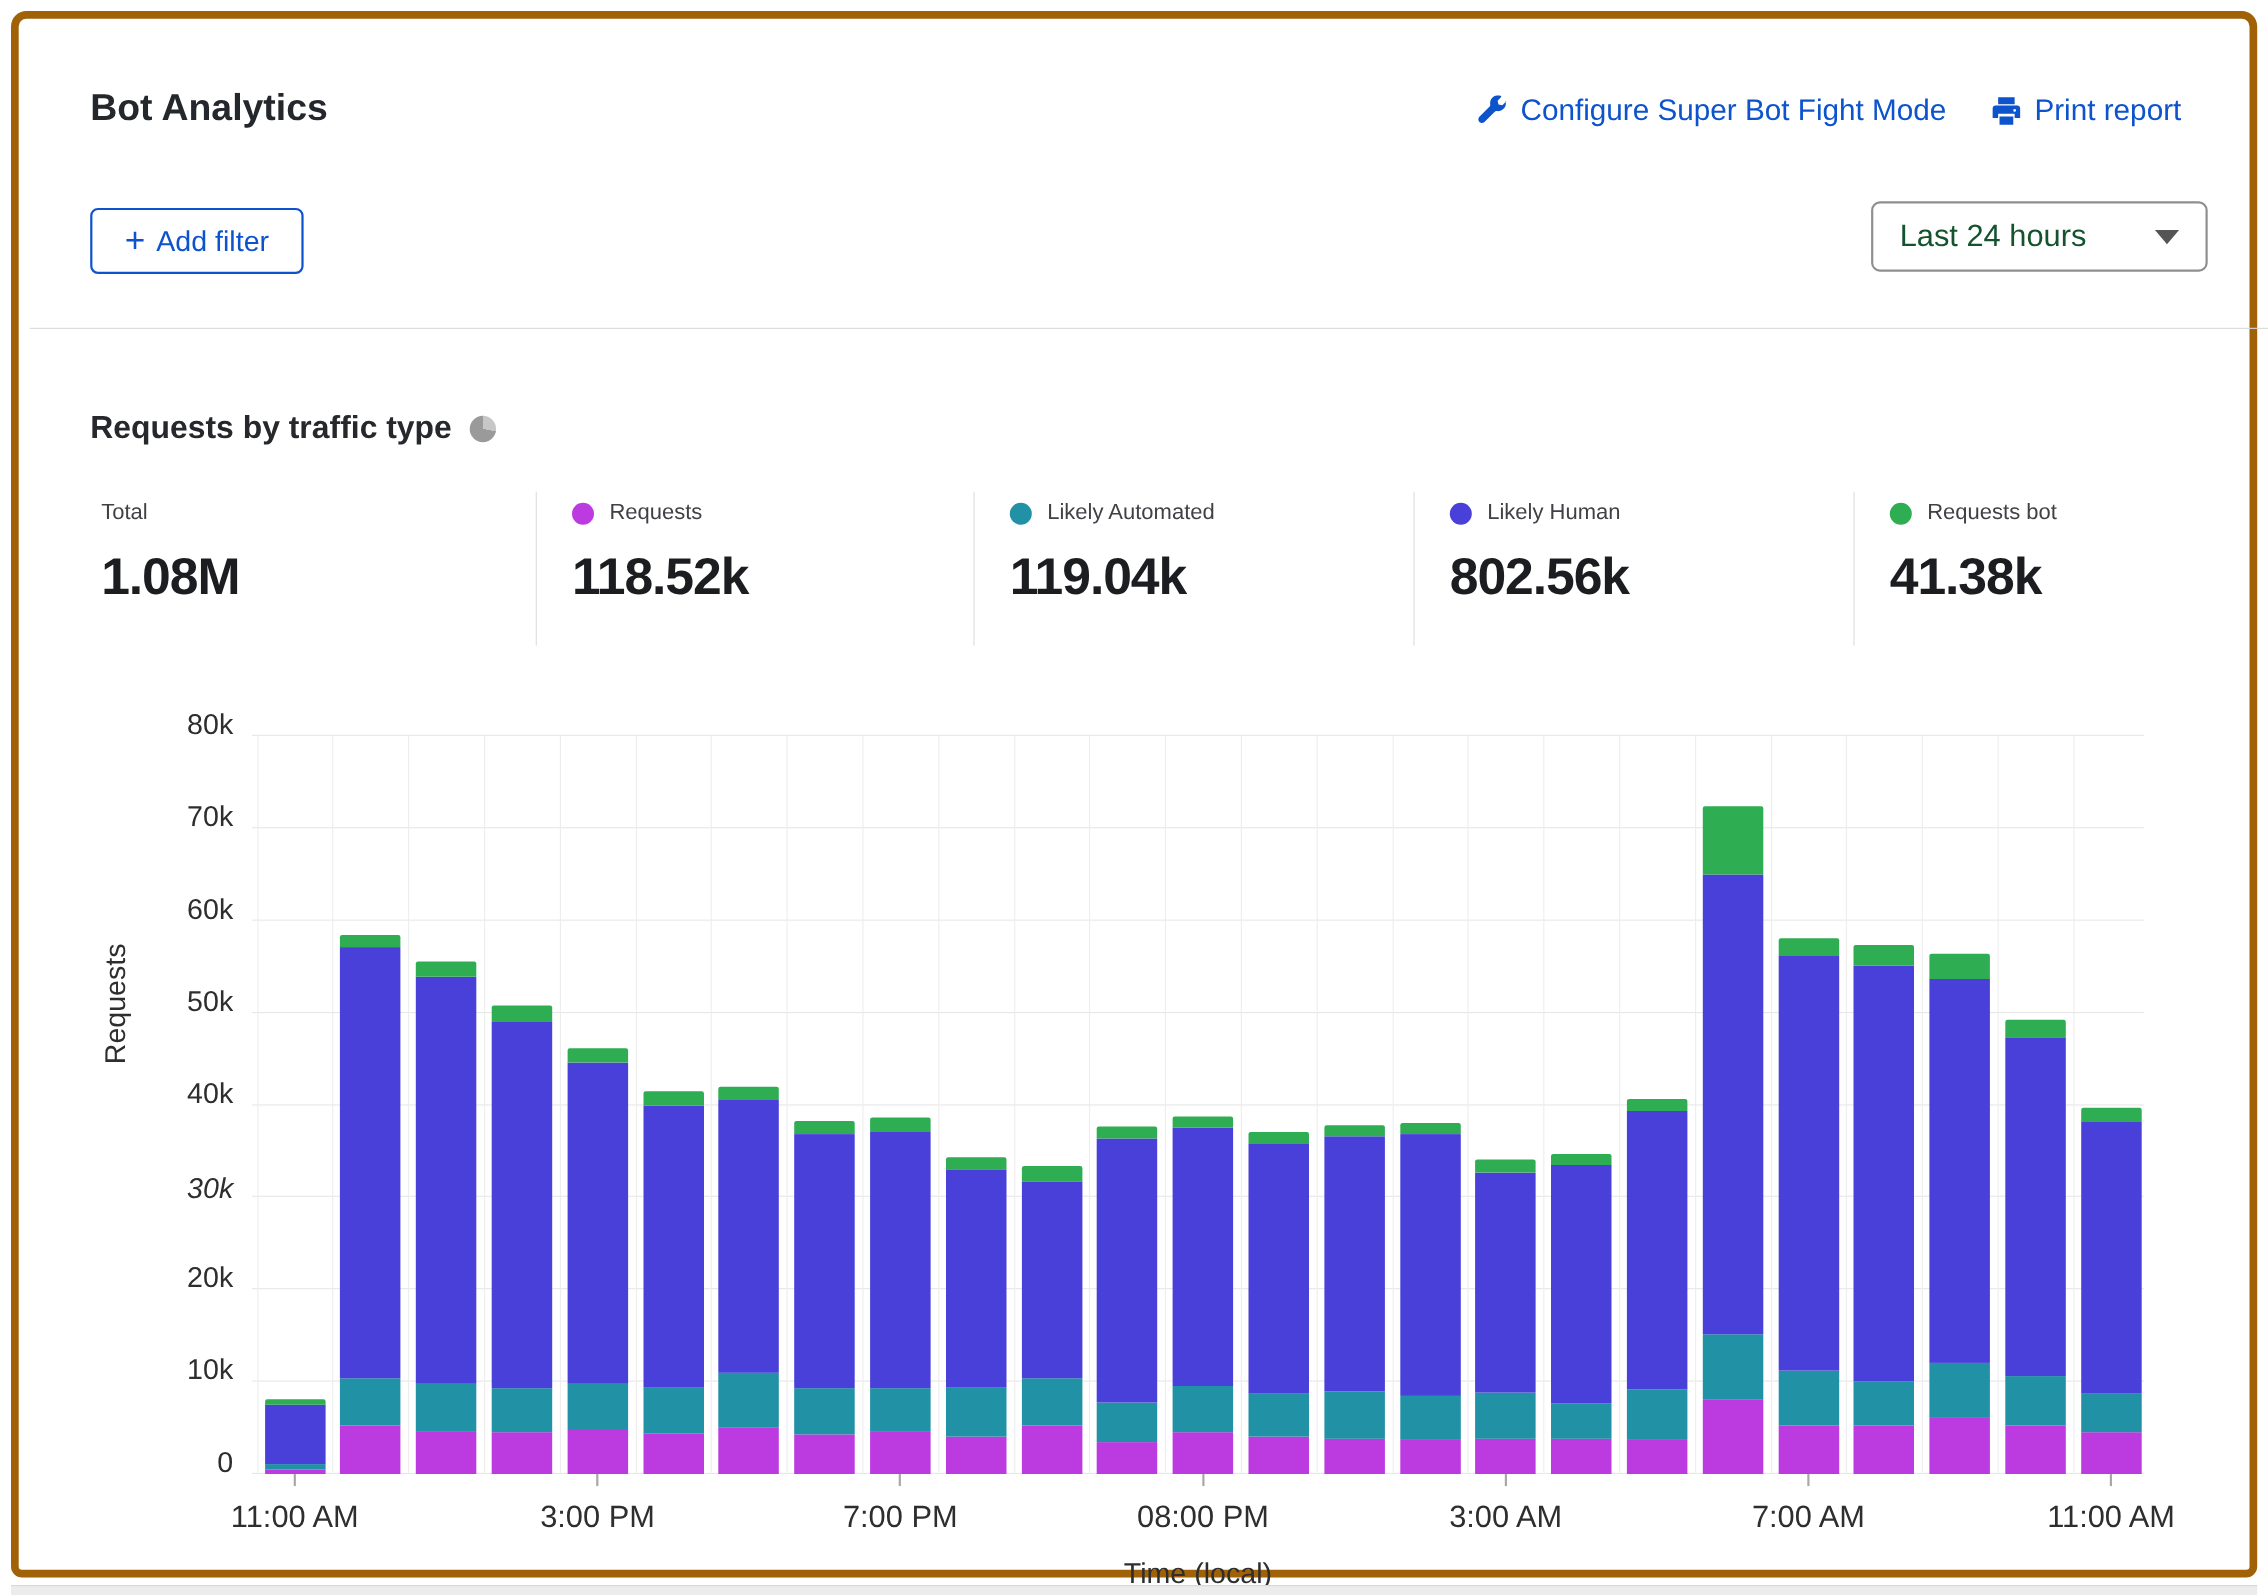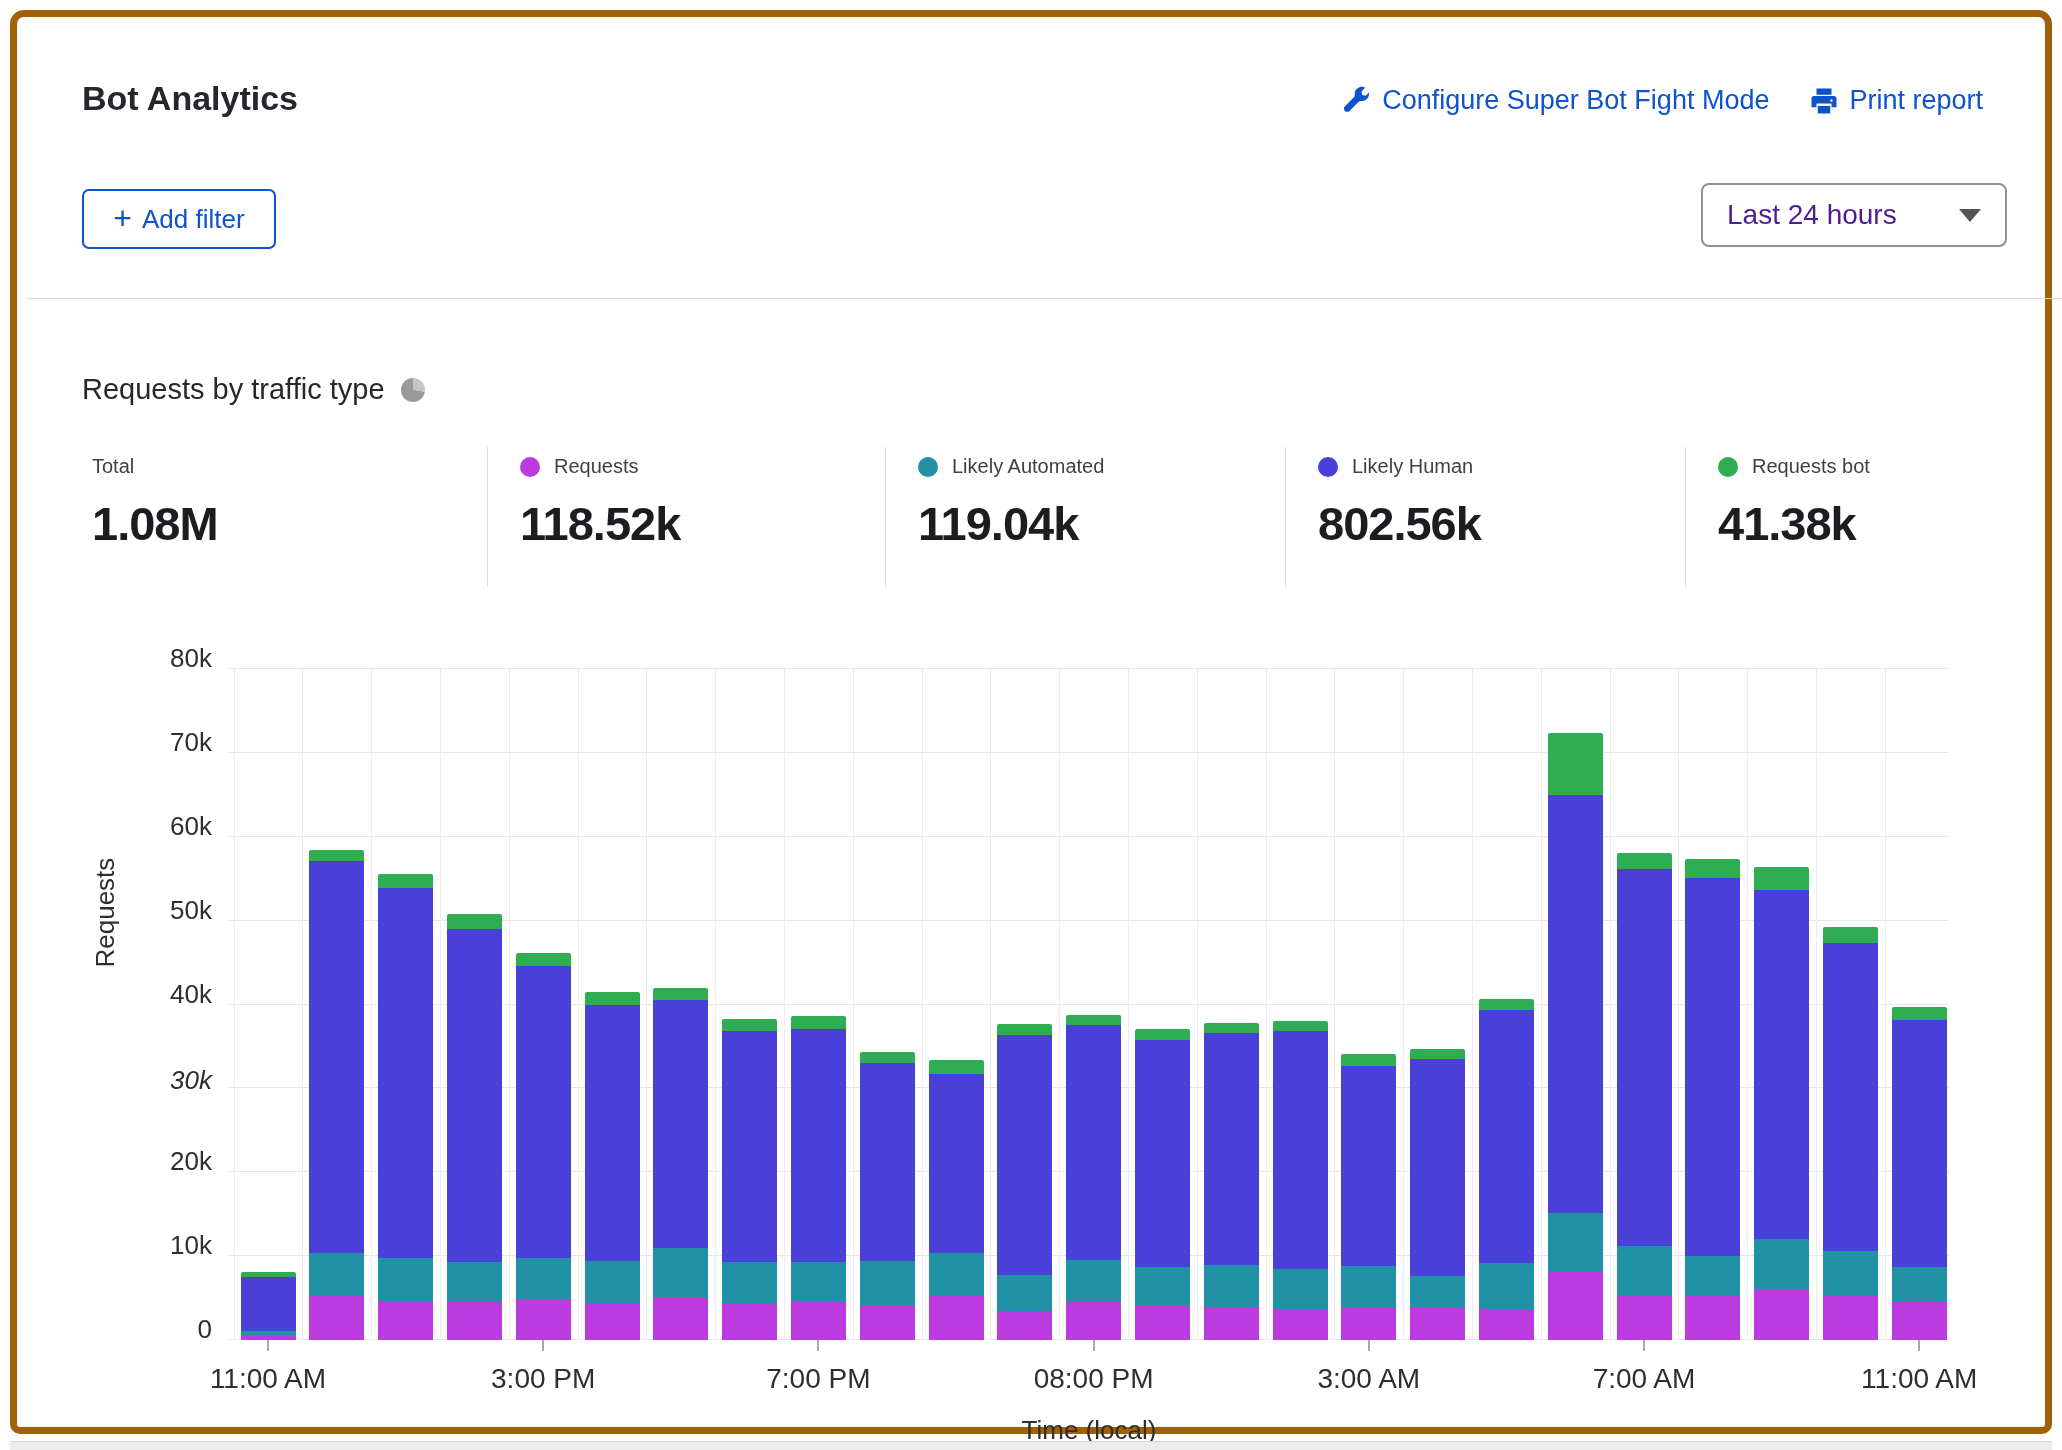--- a/index.html
+++ b/index.html
@@ -18,28 +18,28 @@
   .hlink { display:flex; align-items:center; gap:10px; color:#0d53cc; font-size:27px; cursor:pointer; text-decoration:none; }
   .hlink svg { display:block; }
 
   .add-filter { position:absolute; left:65px; top:172px; width:194px; height:60px;
     border:2px solid #0d53cc; border-radius:7px; background:#fff; color:#0d53cc;
     font-size:26px; display:flex; align-items:center; justify-content:center; gap:10px; cursor:pointer; }
   .add-filter .plus { font-size:32px; font-weight:400; line-height:1; margin-top:-3px; }
 
   .range-select { position:absolute; left:1684px; top:166px; width:306px; height:64px;
     border:2px solid #8f8f8f; border-radius:8px; background:#fff; display:flex; align-items:center;
-    padding:0 24px; font-size:28px; color:#4c1d95; cursor:pointer; }
+    padding:0 24px; font-size:28px; color:#14532d; cursor:pointer; }
   .range-select .caret { margin-left:auto; width:0; height:0; border-left:11px solid transparent;
     border-right:11px solid transparent; border-top:13px solid #555; }
 
   .header-divider { position:absolute; left:10px; top:281px; width:2042px; height:1px; background:#d9d9d9; }
 
   
-  .section-title { position:absolute; left:65px; top:356px; font-size:29px; font-weight:400;
+  .section-title { position:absolute; left:65px; top:356px; font-size:29px; font-weight:700;
     color:#26282c; display:flex; align-items:center; gap:16px; }
   .pie-icon { width:24px; height:24px; border-radius:50%;
     background:conic-gradient(#c7c7c7 0deg 100deg, #9a9a9a 100deg 360deg); }
 
   
   .stats-row { position:absolute; left:65px; top:430px; width:1940px; height:140px; display:flex; }
   .stat-col { padding-left:32px; border-left:1px solid #dcdcdc; }
   .stat-col:first-child { padding-left:10px; border-left:none; }
   .stat-label-row { display:flex; align-items:center; gap:14px; font-size:20px; color:#3f4145; margin-top:8px; }
   .legend-dot { width:20px; height:20px; border-radius:50%; flex:0 0 auto; }

